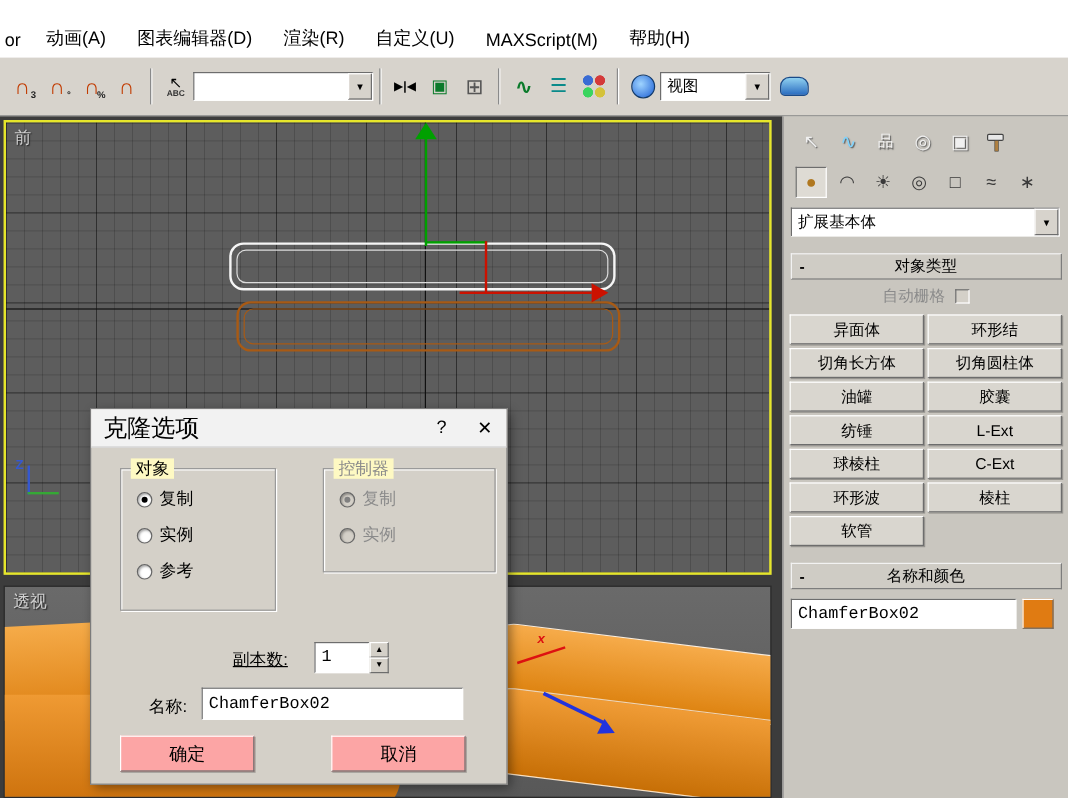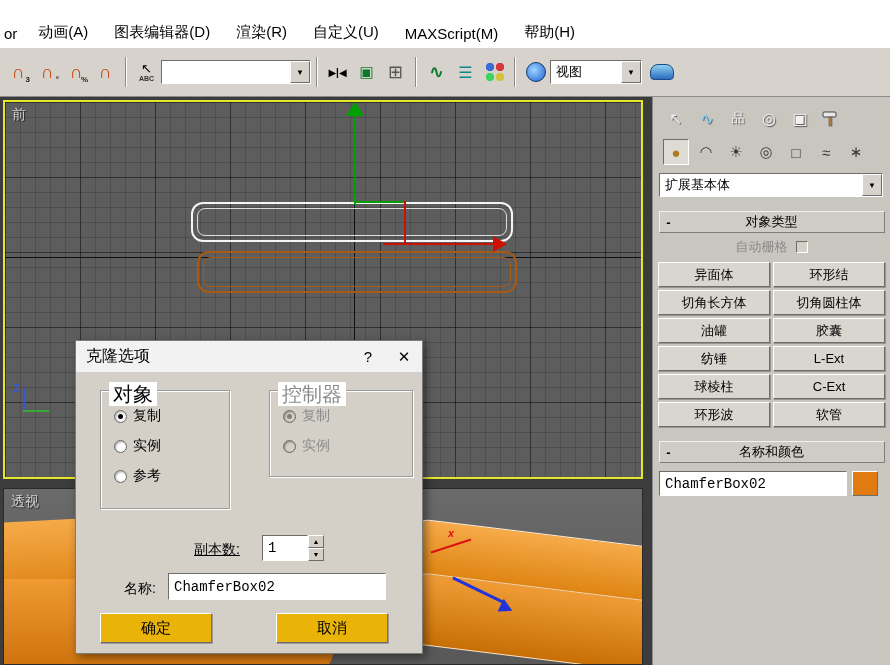--- a/index.html
+++ b/index.html
@@ -53,32 +53,32 @@
   .wire-orange .inner{position:absolute;inset:4px;border:1px solid #a85a14;border-radius:8px;}
   .giz-line{position:absolute;}
   .tri{position:absolute;width:0;height:0;}
   .tripod-label{position:absolute;font-size:11px;font-weight:bold;}
 
   .orange-bar{position:absolute;box-sizing:border-box;}
 
   
   .dialog{position:absolute;left:75px;top:340px;width:346px;height:312px;background:#d4d0c8;border:1px solid #7b7b7b;box-shadow:3px 3px 9px rgba(0,0,0,.45);z-index:20;}
   .dlg-title{height:31px;background:#f2f2f2;display:flex;align-items:center;border-bottom:1px solid #cfcfcf;}
-  .dlg-title-text{flex:1;padding-left:10px;font-size:16px;}
+  .dlg-title-text{flex:1;padding-left:10px;font-size:20px;}
   .dlg-help,.dlg-close{width:36px;height:31px;display:flex;align-items:center;justify-content:center;font-size:15px;cursor:default;}
   .dlg-body{position:relative;height:280px;font-size:14px;}
   .group{position:absolute;border:1px solid #9a9a9a;box-shadow:inset 1px 1px 0 #fff,1px 1px 0 #fff;}
-  .group-legend{position:absolute;top:-9px;left:8px;background:#ffffff;padding:0 4px;font-size:20px;line-height:1.2;text-align:center;}
+  .group-legend{position:absolute;top:-9px;left:8px;background:#fef9c3;padding:0 4px;font-size:14px;line-height:1.2;text-align:center;}
   .radio-row{position:absolute;display:flex;align-items:center;gap:6px;}
   .radio{width:13px;height:13px;border-radius:50%;background:#fff;border:1px solid #666;box-shadow:inset 1px 1px 2px rgba(0,0,0,.35);position:relative;box-sizing:border-box;flex:0 0 auto;}
   .radio.checked::after{content:"";position:absolute;left:3px;top:3px;width:5px;height:5px;border-radius:50%;background:#000;}
   .radio.disabled{background:#d4d0c8;}
   .radio.disabled.checked::after{background:#808080;}
   .disabled-text{color:#8b8b8b;}
-  .btn{background:#eab308;border:1px solid;border-color:#ffffff #6d6d6d #6d6d6d #ffffff;box-shadow:1px 1px 0 rgba(0,0,0,.25);display:flex;align-items:center;justify-content:center;font-size:15px;cursor:default;box-sizing:border-box;}
+  .btn{background:#fca5a5;border:1px solid;border-color:#ffffff #6d6d6d #6d6d6d #ffffff;box-shadow:1px 1px 0 rgba(0,0,0,.25);display:flex;align-items:center;justify-content:center;font-size:15px;cursor:default;box-sizing:border-box;}
   .field{background:#fff;border:1px solid;border-color:#6d6d6d #ffffff #ffffff #6d6d6d;box-sizing:border-box;font-family:"Liberation Mono","DejaVu Sans Mono",monospace;font-size:14px;padding:0 5px;outline:none;}
   .spinner{position:absolute;display:flex;}
   .spin-field{width:46px;height:26px;}
   .spin-arrows{display:flex;flex-direction:column;width:16px;height:26px;}
   .spin-btn{flex:1;background:#d4d0c8;border:1px solid;border-color:#ffffff #6d6d6d #6d6d6d #ffffff;font-size:7px;display:flex;align-items:center;justify-content:center;box-sizing:border-box;}
 
   
   .cmd-panel{position:absolute;left:652px;top:97px;width:238px;height:568px;background:#c9c6bf;border-left:1px solid #8a8a8a;box-sizing:border-box;}
   .tabs-row{display:flex;gap:5px;padding:8px 4px 2px 10px;}
   .tab-icon{width:26px;height:26px;display:flex;align-items:center;justify-content:center;font-size:16px;color:#f0f0f0;text-shadow:1px 1px 1px #555;}
@@ -305,20 +305,21 @@
       <div class="btn obj-btn">环形结</div>
       <div class="btn obj-btn">切角长方体</div>
       <div class="btn obj-btn">切角圆柱体</div>
       <div class="btn obj-btn">油罐</div>
       <div class="btn obj-btn">胶囊</div>
       <div class="btn obj-btn">纺锤</div>
       <div class="btn obj-btn">L-Ext</div>
       <div class="btn obj-btn">球棱柱</div>
       <div class="btn obj-btn">C-Ext</div>
       <div class="btn obj-btn">环形波</div>
+      <div class="btn obj-btn">棱柱</div>
       <div class="btn obj-btn">软管</div>
     </div>
 
     <div class="rollout">
       <span class="minus">-</span>
       <span class="rtitle">名称和颜色</span>
     </div>
 
     <div class="name-row">
       <input class="field name-field" value="ChamferBox02" style="">

